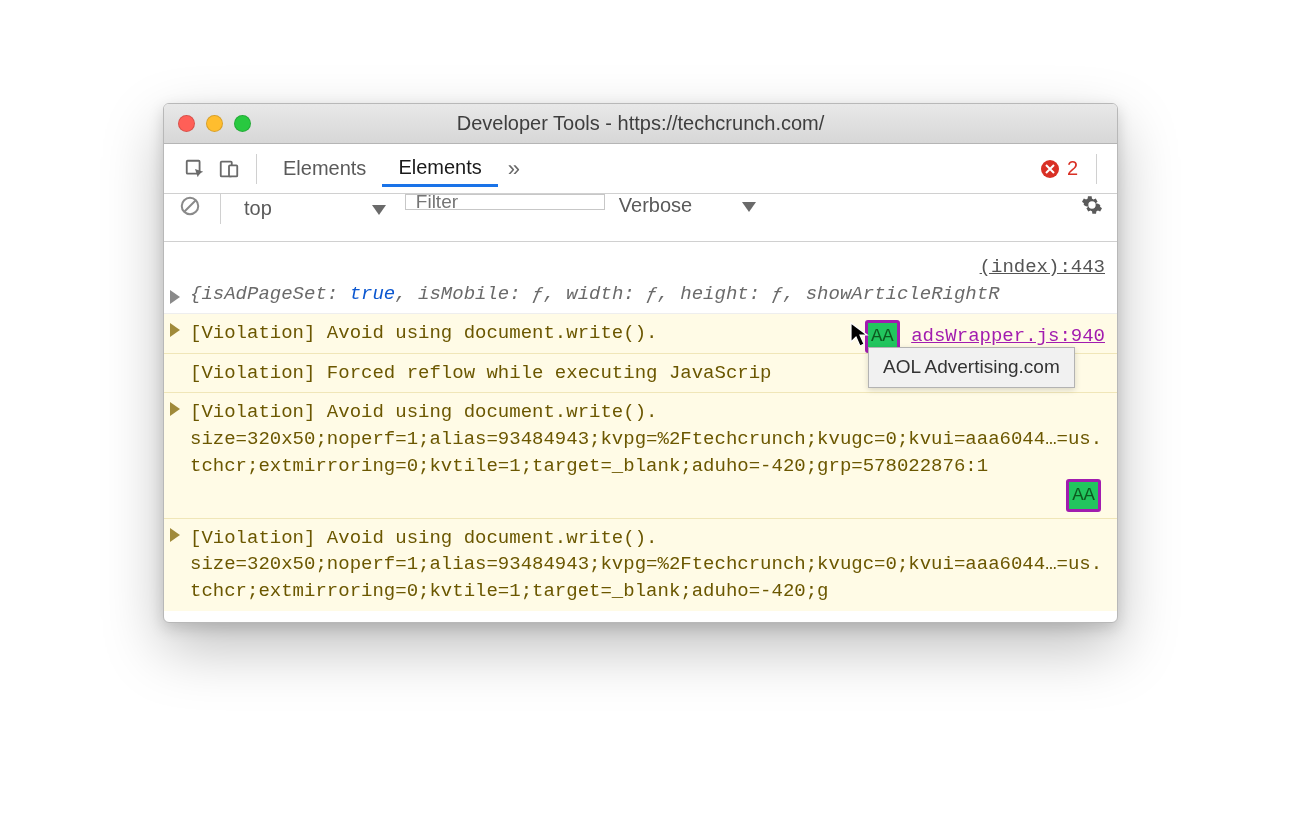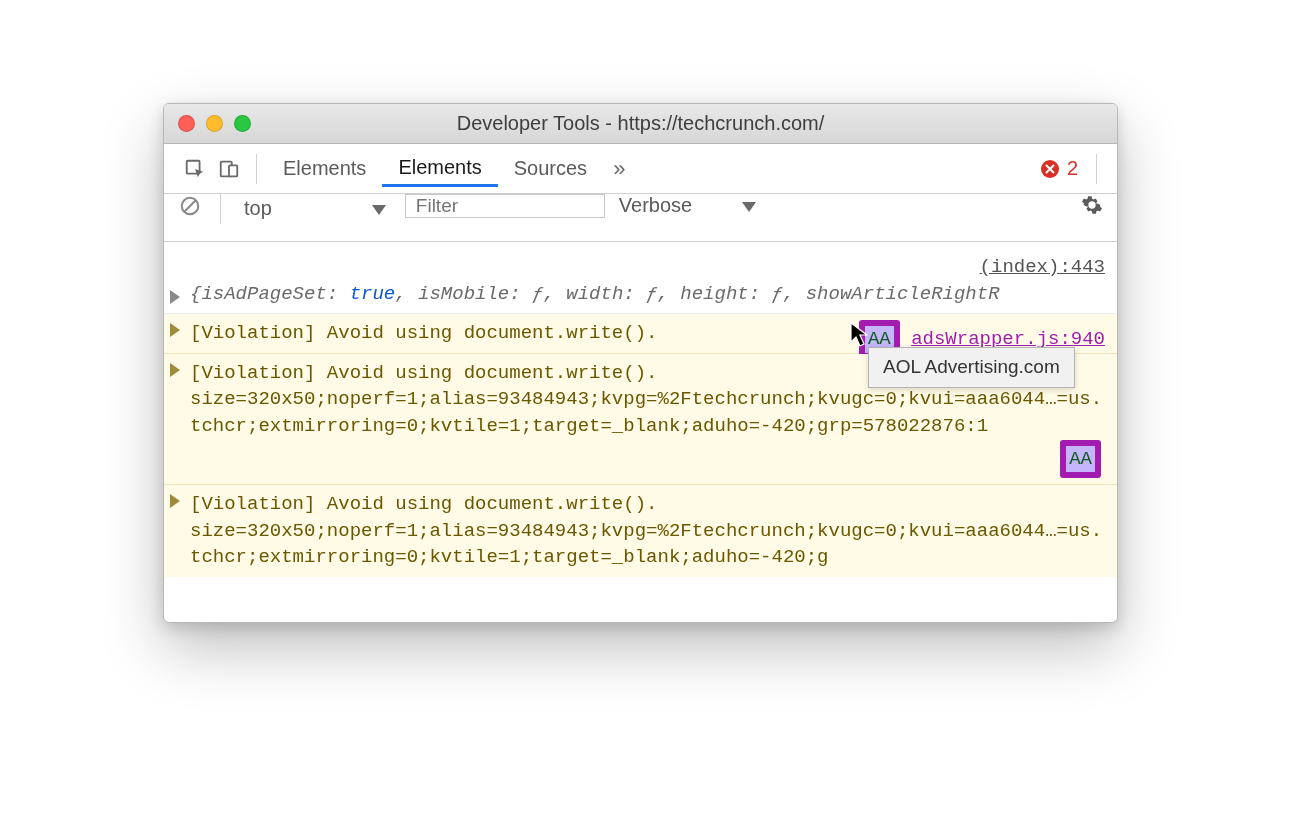--- a/index.html
+++ b/index.html
@@ -124,21 +124,21 @@
     cursor:pointer;
   }
   .dd-tri::after {
     content:""; display:inline-block;
     border-left:7px solid transparent;
     border-right:7px solid transparent;
     border-top:10px solid #6a6a6a;
   }
   .filter-input {
     border:1px solid #c7c7c7;
-    height:24px;
+    height:16px;
     width:200px;
     padding: 0 10px;
     font-size:19px;
     color:#888;
     background:#fff;
   }
   .level-select {
     display:flex; align-items:center; gap: 50px;
     cursor:pointer;
   }
@@ -177,22 +177,22 @@
     border-top:7px solid transparent;
     border-bottom:7px solid transparent;
     border-left:10px solid #8a8a8a;
     cursor:pointer;
   }
   .row.warn .disclose { border-left-color:#a08a3a; }
   .obj { font-style: italic; color:#6a6a6a; }
   .obj .kw { color:#0b57d0; }
   .badge {
     display:inline-block;
-    background:#c4b5fd;
-    border:6px solid #a21caf;
+    background:#22c55e;
+    border:3px solid #a21caf;
     border-radius:3px;
     padding:0 3px;
     color:#0d5a1f;
     font-style:normal;
   }
   .wraplink {
     color:#6b5700;
     word-break: break-all;
   }
   .row.warn .main-text {
@@ -249,21 +249,20 @@
     </div>
     <div class="icon-slot">
       <svg width="22" height="22" viewBox="0 0 24 24" fill="none" stroke="#6a6a6a" stroke-width="2">
         <rect x="3" y="4" width="12" height="16" rx="1"></rect>
         <rect x="12" y="8" width="9" height="12" rx="1" fill="#fff"></rect>
       </svg>
     </div>
     <div class="sep-v"></div>
     <div class="tab">Elements</div>
     <div class="tab active">Elements</div>
-    <div class="tab">Sources</div>
     <div class="more-chev">»</div>
     <div class="tabbar-right">
       <div class="err-ico">
         <svg viewBox="0 0 10 10">
             <path d="M1 1 L9 9 M9 1 L1 9" stroke="#fff" stroke-width="2"></path>
           </svg>
       </div>
       <span class="err-count">2</span>
       <div class="tri-sep"></div>
     </div>
@@ -308,20 +307,23 @@
 
     <div class="row warn">
       <span class="disclose"></span>
       <span class="main-text">[Violation] Avoid using document.write().</span>
       <span class="src-right">
         <span class="badge">AA</span>
         <span class="source-link" style="color:#a21caf">adsWrapper.js:940</span>
       </span>
     </div>
 
+    <div class="row warn">
+      <span class="main-text">[Violation] Forced reflow while executing JavaScrip</span>
+    </div>
 
     <div class="row warn">
       <span class="disclose"></span>
       <span class="main-text">[Violation] Avoid using document.write().</span><br>
       <span class="wraplink">size=320x50;noperf=1;alias=93484943;kvpg=%2Ftechcrunch;kvugc=0;kvui=aaa6044…=us.tchcr;extmirroring=0;kvtile=1;target=_blank;aduho=-420;grp=578022876:1</span>
       <div class="badge-row-right">
         <span class="badge">AA</span>
       </div>
     </div>
 

